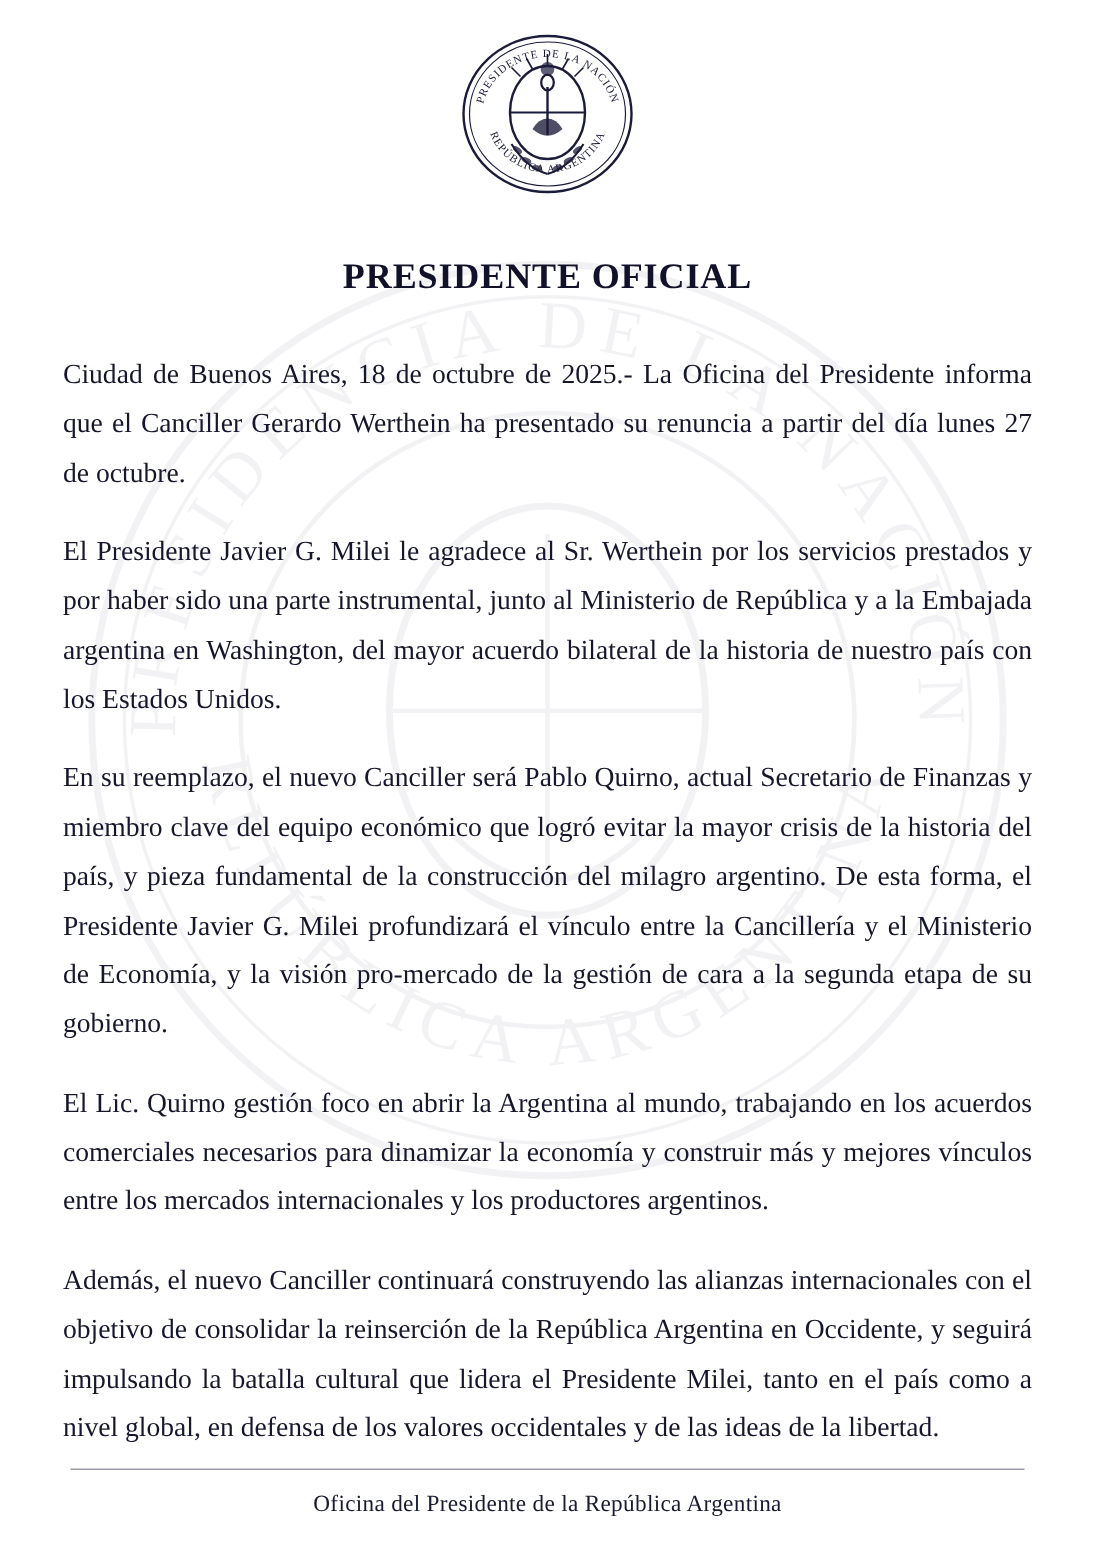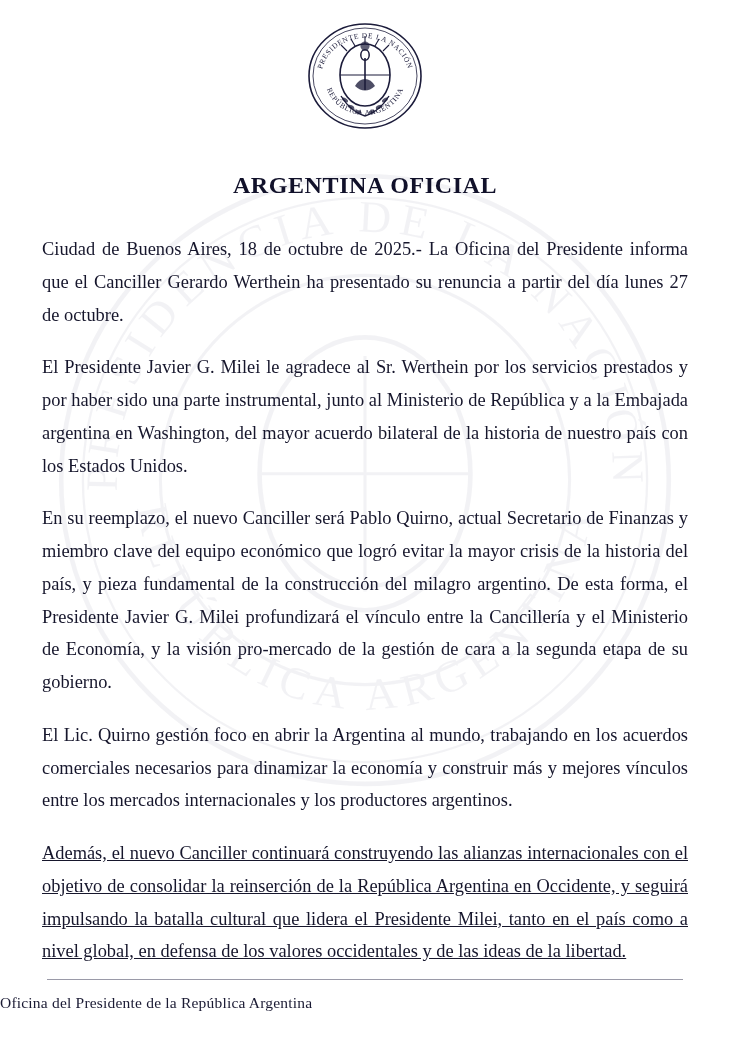--- a/index.html
+++ b/index.html
@@ -63,37 +63,37 @@
     text-align: justify;
     text-justify: inter-word;
     font-size: 18.4px;
     line-height: 1.78;
     margin: 0 0 20px 0;
     color: #16162c;
     hyphens: none;
   }
   .para:last-child {
     margin-bottom: 12px;
-    text-decoration: underline;
   }
 
   .footer {
     position: absolute;
     left: 0;
     right: 0;
     bottom: 26px;
     z-index: 1;
   }
   .footer-rule {
     width: 636px;
     height: 1px;
     background: #9a9aa8;
     margin: 0 auto 14px auto;
   }
   .footer-text {
+    text-align: center;
     font-size: 15.5px;
     color: #1a1a33;
     letter-spacing: 0.2px;
   }
 </style>
 </head>
 <body>
 
 <svg class="watermark" viewBox="0 0 400 400" aria-hidden="true">
   <circle cx="200" cy="200" r="196" fill="none" stroke="#2b2b55" stroke-width="3"></circle>
@@ -155,21 +155,21 @@
         <ellipse cx="40" cy="78" rx="3.4" ry="1.8" transform="rotate(35 40 78)"></ellipse>
         <ellipse cx="46" cy="85" rx="3.4" ry="1.8" transform="rotate(25 46 85)"></ellipse>
         <ellipse cx="53" cy="90" rx="3.4" ry="1.8" transform="rotate(12 53 90)"></ellipse>
         <ellipse cx="80" cy="78" rx="3.4" ry="1.8" transform="rotate(-35 80 78)"></ellipse>
         <ellipse cx="74" cy="85" rx="3.4" ry="1.8" transform="rotate(-25 74 85)"></ellipse>
         <ellipse cx="67" cy="90" rx="3.4" ry="1.8" transform="rotate(-12 67 90)"></ellipse>
       </g>
     </svg>
   </div>
 
-  <h1 class="doc-title">ARGENTINA OFICIAL</h1>
+  <h1 class="doc-title">PRESIDENTE OFICIAL</h1>
 
   <div class="body-copy">
     <p class="para">Ciudad de Buenos Aires, 18 de octubre de 2025.- La Oficina del Presidente informa que el Canciller Gerardo Werthein ha presentado su renuncia a partir del día lunes 27 de octubre.</p>
     <p class="para">El Presidente Javier G. Milei le agradece al Sr. Werthein por los servicios prestados y por haber sido una parte instrumental, junto al Ministerio de República y a la Embajada argentina en Washington, del mayor acuerdo bilateral de la historia de nuestro país con los Estados Unidos.</p>
     <p class="para">En su reemplazo, el nuevo Canciller será Pablo Quirno, actual Secretario de Finanzas y miembro clave del equipo económico que logró evitar la mayor crisis de la historia del país, y pieza fundamental de la construcción del milagro argentino. De esta forma, el Presidente Javier G. Milei profundizará el vínculo entre la Cancillería y el Ministerio de Economía, y la visión pro-mercado de la gestión de cara a la segunda etapa de su gobierno.</p>
     <p class="para">El Lic. Quirno gestión foco en abrir la Argentina al mundo, trabajando en los acuerdos comerciales necesarios para dinamizar la economía y construir más y mejores vínculos entre los mercados internacionales y los productores argentinos.</p>
     <p class="para">Además, el nuevo Canciller continuará construyendo las alianzas internacionales con el objetivo de consolidar la reinserción de la República Argentina en Occidente, y seguirá impulsando la batalla cultural que lidera el Presidente Milei, tanto en el país como a nivel global, en defensa de los valores occidentales y de las ideas de la libertad.</p>
   </div>
 </div>
 

